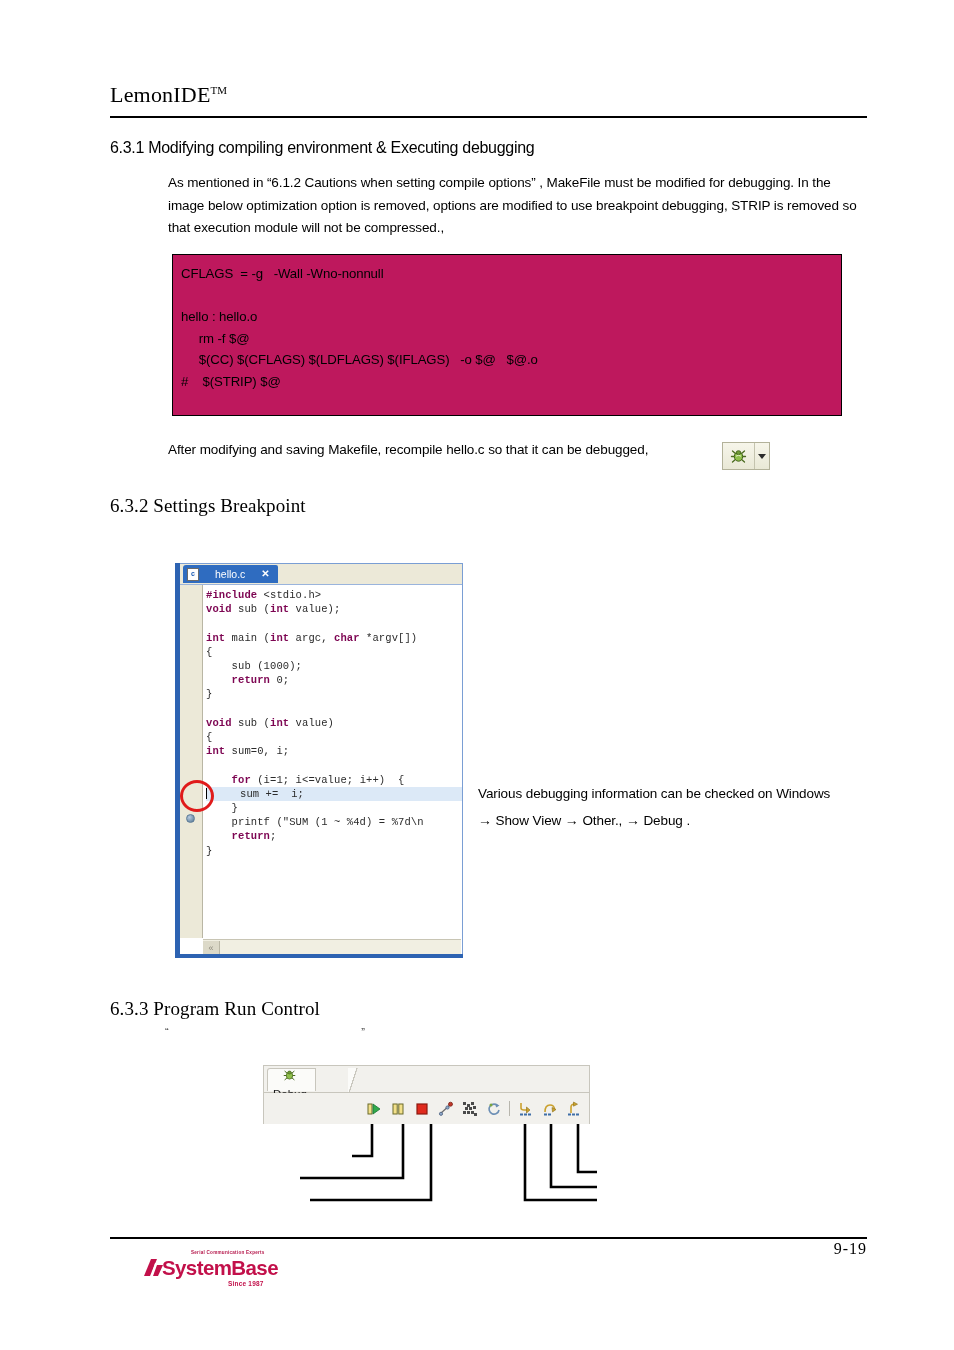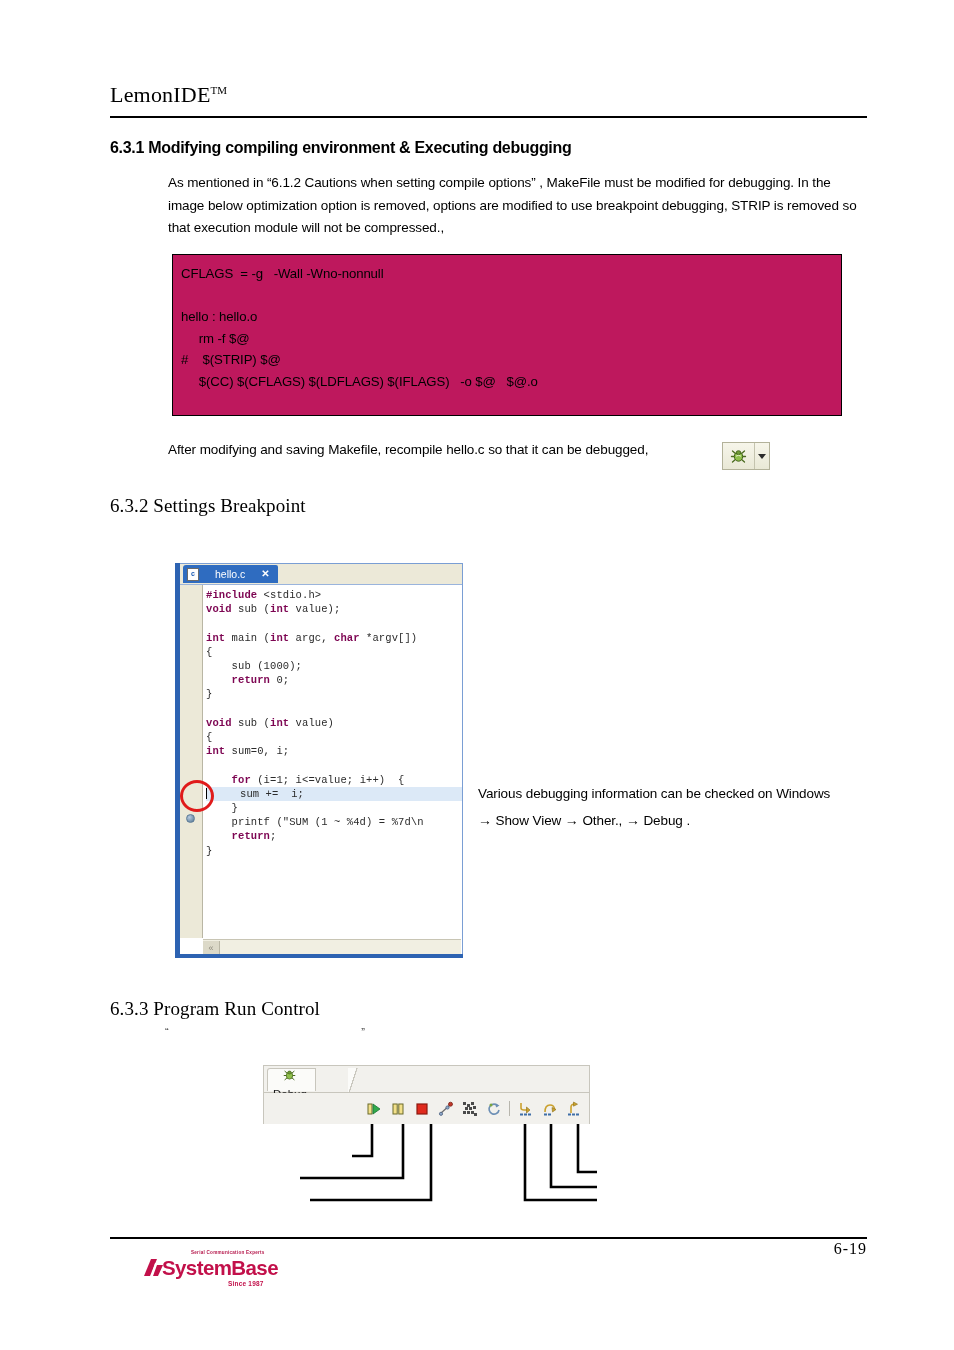--- a/index.html
+++ b/index.html
@@ -44,21 +44,21 @@
     background: #000;
   }
 
   
   .h-631 {
     position: absolute;
     left: 110px;
     top: 139px;
     font-family: "Liberation Sans", sans-serif;
     font-size: 16px;
-    font-weight: bold;
+    font-weight: normal;
     letter-spacing: -0.3px;
     white-space: nowrap;
   }
   .para-631 {
     position: absolute;
     left: 168px;
     top: 172px;
     width: 690px;
     font-size: 13.5px;
     line-height: 22.5px;
@@ -417,22 +417,22 @@
 <div class="header-rule"></div>
 
 <div class="h-631">6.3.1 Modifying compiling environment &amp; Executing debugging</div>
 <div class="para-631">As mentioned in  “6.1.2 Cautions when setting compile options” , MakeFile must be modified for debugging. In the image below optimization option is removed, options are modified to use breakpoint debugging, STRIP is removed so that execution module will not be compressed.,</div>
 
 <div class="code-box">
   <div class="code-line">CFLAGS  = -g   -Wall -Wno-nonnull</div>
   <div class="code-line code-blank"></div>
   <div class="code-line">hello : hello.o</div>
   <div class="code-line">     rm -f $@</div>
+  <div class="code-line">     $(CC) $(CFLAGS) $(LDFLAGS) $(IFLAGS)   -o $@   $@.o</div>
   <div class="code-line">#    $(STRIP) $@</div>
-  <div class="code-line">     $(CC) $(CFLAGS) $(LDFLAGS) $(IFLAGS)   -o $@   $@.o</div>
 </div>
 
 <div class="para-after">After modifying and saving Makefile, recompile hello.c so that it can be debugged,</div>
 
 <div class="debug-btn">
   <div class="bug-cell">
     <svg width="17" height="17" viewBox="0 0 17 17">
       <g stroke="#4a6b1f" stroke-width="1.3" stroke-linecap="round">
         <line x1="2.5" y1="3" x2="6" y2="6"></line>
         <line x1="14.5" y1="3" x2="11" y2="6"></line>
@@ -614,21 +614,21 @@
     <path d="M372 24 L372 56 L352 56"></path>
     <path d="M403 24 L403 78 L300 78"></path>
     <path d="M431 24 L431 100 L310 100"></path>
     <path d="M525 24 L525 100 L597 100"></path>
     <path d="M551 24 L551 87 L597 87"></path>
     <path d="M578 24 L578 72 L597 72"></path>
   </g>
 </svg>
 
 <div class="footer-rule"></div>
-<div class="pagenum">6-19</div>
+<div class="pagenum">9-19</div>
 
 <div class="logo">
   <div class="logo-mark">
     <svg width="20" height="19" viewBox="0 0 20 19">
       <path d="M7 1 L13 1 L6 18 L0 18 Z" fill="#c2104a"></path>
       <path d="M11 5 L17 5 L12 18 L7 18 Z" fill="#ffffff"></path>
       <path d="M13 7 L19 7 L14 18 L9 18 Z" fill="#c2104a"></path>
     </svg>
   </div>
   <div class="logo-tag">Serial Communication Experts</div>

